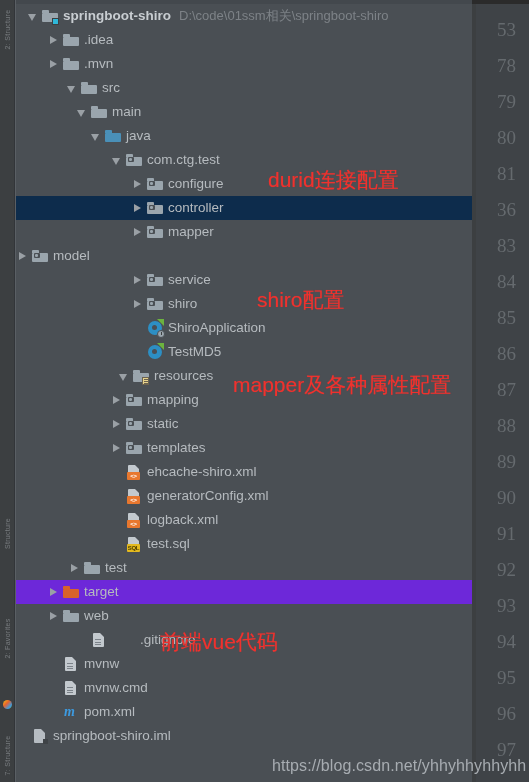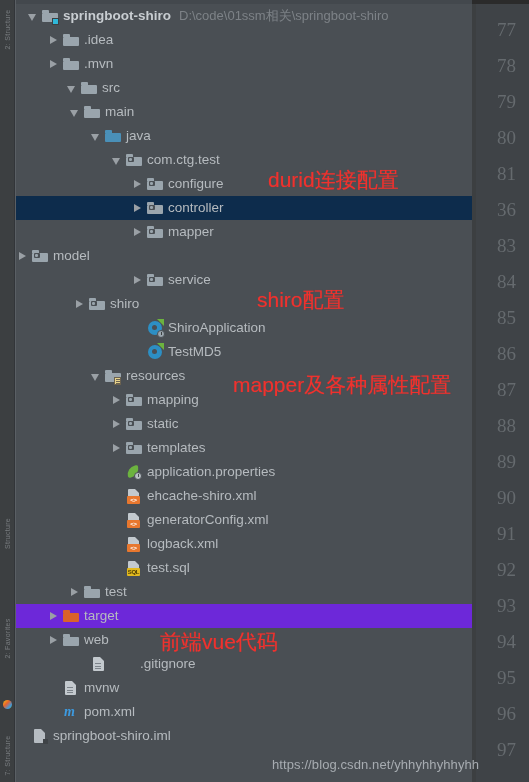--- a/index.html
+++ b/index.html
@@ -296,21 +296,21 @@
     font-family: "Liberation Serif", serif;
     font-size: 19px;
     color: #656a6e;
     line-height: 1;
   }
 
   
   .watermark {
     position: absolute;
     left: 272px; top: 757px;
-    font-size: 13px;
+    font-size: 16px;
     color: #a7acb1;
     letter-spacing: .1px;
     z-index: 60;
     white-space: nowrap;
   }
 </style>
 </head>
 <body>
 
 <div id="root">
@@ -361,21 +361,21 @@
         <div class="row" style="padding-left: 49px;">
           <span class="arrow down"></span>
           <span class="icon">
             <span class="fld grey">
               <span class="tab"></span>
               <span class="body"></span>
             </span>
           </span>
           <span class="label">src</span>
         </div>
-        <div class="row" style="padding-left: 52px;">
+        <div class="row" style="padding-left: 52px; margin-left: 7px;">
           <span class="arrow down"></span>
           <span class="icon">
             <span class="fld grey">
               <span class="tab"></span>
               <span class="body"></span>
             </span>
           </span>
           <span class="label">main</span>
         </div>
         <div class="row" style="padding-left: 73px;">
@@ -453,21 +453,21 @@
           <span class="icon">
             <span class="fld grey">
               <span class="tab"></span>
               <span class="body"></span>
             </span>
             <span class="pkgmark"></span>
             <span class="pkgdot"></span>
           </span>
           <span class="label">service</span>
         </div>
-        <div class="row" style="padding-left: 57px;">
+        <div class="row" style="padding-left: 115px;">
           <span class="arrow right"></span>
           <span class="icon">
             <span class="fld grey">
               <span class="tab"></span>
               <span class="body"></span>
             </span>
             <span class="pkgmark"></span>
             <span class="pkgdot"></span>
           </span>
           <span class="label">shiro</span>
@@ -482,21 +482,21 @@
           <span class="label">ShiroApplication</span>
         </div>
         <div class="row" style="padding-left: 115px;">
           <span class="arrow none"></span>
           <span class="icon">
             <span class="cls"></span>
             <span class="cls-green"></span>
           </span>
           <span class="label">TestMD5</span>
         </div>
-        <div class="row" style="padding-left: 73px; align-items: center;">
+        <div class="row" style="padding-left: 101px; align-items: center;">
           <span class="arrow down"></span>
           <span class="icon">
             <span class="fld grey">
               <span class="tab"></span>
               <span class="body"></span>
             </span>
             <span class="resmark">
               <i></i>
               <i></i>
               <i></i>
@@ -532,28 +532,20 @@
           <span class="arrow right"></span>
           <span class="icon">
             <span class="fld grey">
               <span class="tab"></span>
               <span class="body"></span>
             </span>
             <span class="pkgmark"></span>
             <span class="pkgdot"></span>
           </span>
           <span class="label">templates</span>
-        </div>
-        <div class="row" style="padding-left: 94px;">
-          <span class="arrow none"></span>
-          <span class="icon">
-            <span class="leaf"></span>
-            <span class="leafdot"></span>
-          </span>
-          <span class="label">application.properties</span>
         </div>
         <div class="row" style="padding-left: 94px;">
           <span class="arrow none"></span>
           <span class="icon">
             <span class="page"></span>
             <span class="fbadge xml">&lt;&gt;</span>
           </span>
           <span class="label">ehcache-shiro.xml</span>
         </div>
         <div class="row" style="padding-left: 94px;">
@@ -624,20 +616,31 @@
         <div class="row" style="padding-left: 31px;">
           <span class="arrow none"></span>
           <span class="icon">
             <span class="page">
               <i></i>
               <i></i>
               <i></i>
             </span>
           </span>
           <span class="label">mvnw</span>
+        </div>
+        <div class="row" style="padding-left: 31px;">
+          <span class="arrow none"></span>
+          <span class="icon">
+            <span class="page">
+              <i></i>
+              <i></i>
+              <i></i>
+            </span>
+          </span>
+          <span class="label">mvnw.cmd</span>
         </div>
         <div class="row" style="padding-left: 31px;">
           <span class="arrow none"></span>
           <span class="icon">
             <span class="maven">m</span>
           </span>
           <span class="label">pom.xml</span>
         </div>
         <div class="row" style="">
           <span class="arrow none"></span>
@@ -652,21 +655,21 @@
 
   <div class="anno anno-a">durid连接配置</div>
   <div class="anno anno-b">shiro配置</div>
   <div class="anno anno-c">mapper及各种属性配置</div>
   <div class="anno anno-d">前端vue代码</div>
 
   <div class="gutter">
     <div class="gutter-left-edge"></div>
     <div class="gutter-top"></div>
     <div id="lnum-host">
-        <div class="lnum" style="top: 20px;">77</div>
+        <div class="lnum" style="top: 20px;">53</div>
         <div class="lnum" style="top: 56px;">78</div>
         <div class="lnum" style="top: 92px;">79</div>
         <div class="lnum" style="top: 128px;">80</div>
         <div class="lnum" style="top: 164px;">81</div>
         <div class="lnum" style="top: 200px;">36</div>
         <div class="lnum" style="top: 236px;">83</div>
         <div class="lnum" style="top: 272px;">84</div>
         <div class="lnum" style="top: 308px;">85</div>
         <div class="lnum" style="top: 344px;">86</div>
         <div class="lnum" style="top: 380px;">87</div>

